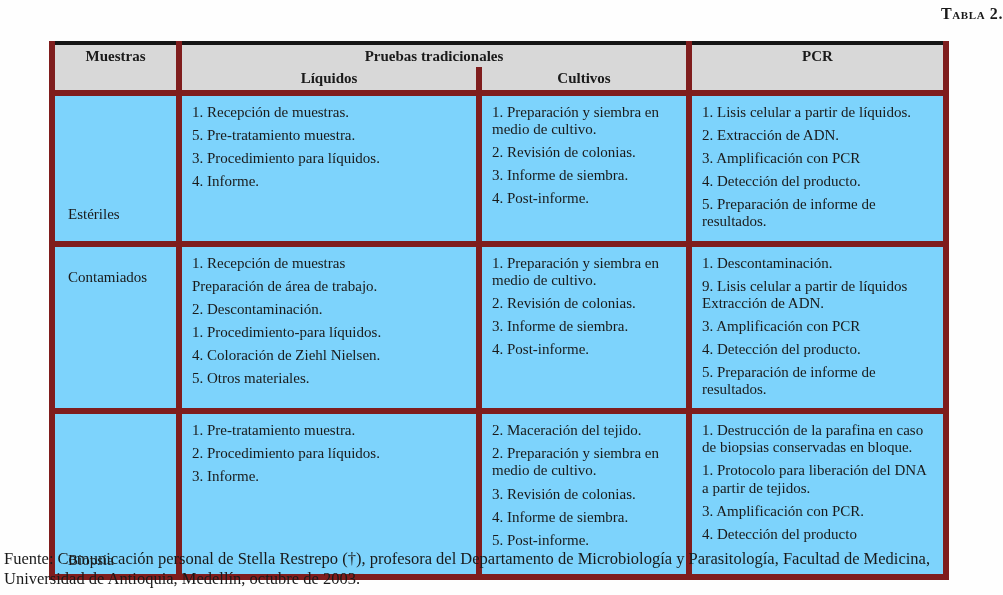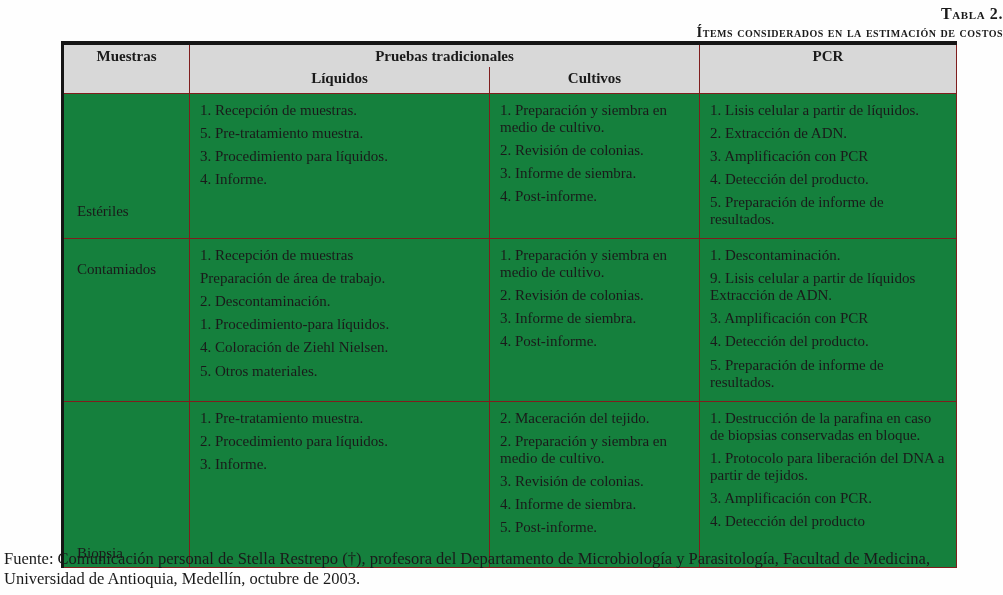--- a/index.html
+++ b/index.html
@@ -13,29 +13,29 @@
 
   .caption { position:absolute; top:5px; left:0; width:100%; text-align:right; }
   .caption-title {
     font-weight:bold; font-size:16px; font-variant:small-caps; letter-spacing:.6px;
   }
   .caption-subtitle {
     font-weight:bold; font-size:14.5px; font-variant:small-caps; letter-spacing:.5px; margin-top:1px;
   }
 
   table.items-table {
-    position:absolute; left:61px; top:41px; width:894px;
+    position:absolute; left:49px; top:41px; width:894px;
     border-collapse:collapse; table-layout:fixed;
-    background:#15803d;
+    background:#7dd3fc;
     border-top:4px solid #151515;
     border-left:3px solid #151515;
     border-right:1px solid #9a9a9a;
     border-bottom:1px solid #9a9a9a;
   }
-  th, td { border:1px solid #7f1d1d; font-size:15px; }
+  th, td { border:6px solid #7f1d1d; font-size:15px; }
   thead th {
     background:#d8d8d8; font-weight:bold; text-align:center;
     vertical-align:top; padding-top:3px;
     border-top:none; border-bottom:none;
   }
   thead tr.head-main th { height:24px; }
   thead tr.head-sub  th { height:26px; }
 
   tbody td { vertical-align:top; text-align:left; }
   tr.row-0 td { height:130px; }
@@ -55,21 +55,20 @@
     font-size:16.5px; line-height:1.22; text-align:left;
   }
 </style>
 </head>
 <body>
 
 <div class="page">
 
   <div class="caption">
     <div class="caption-title">Tabla 2.</div>
-    <div class="caption-subtitle">Ítems considerados en la estimación de costos</div>
   </div>
 
   <table class="items-table">
     <colgroup>
       <col style="width:127px">
       <col style="width:300px">
       <col style="width:210px">
       <col style="width:257px">
     </colgroup>
     <thead>

